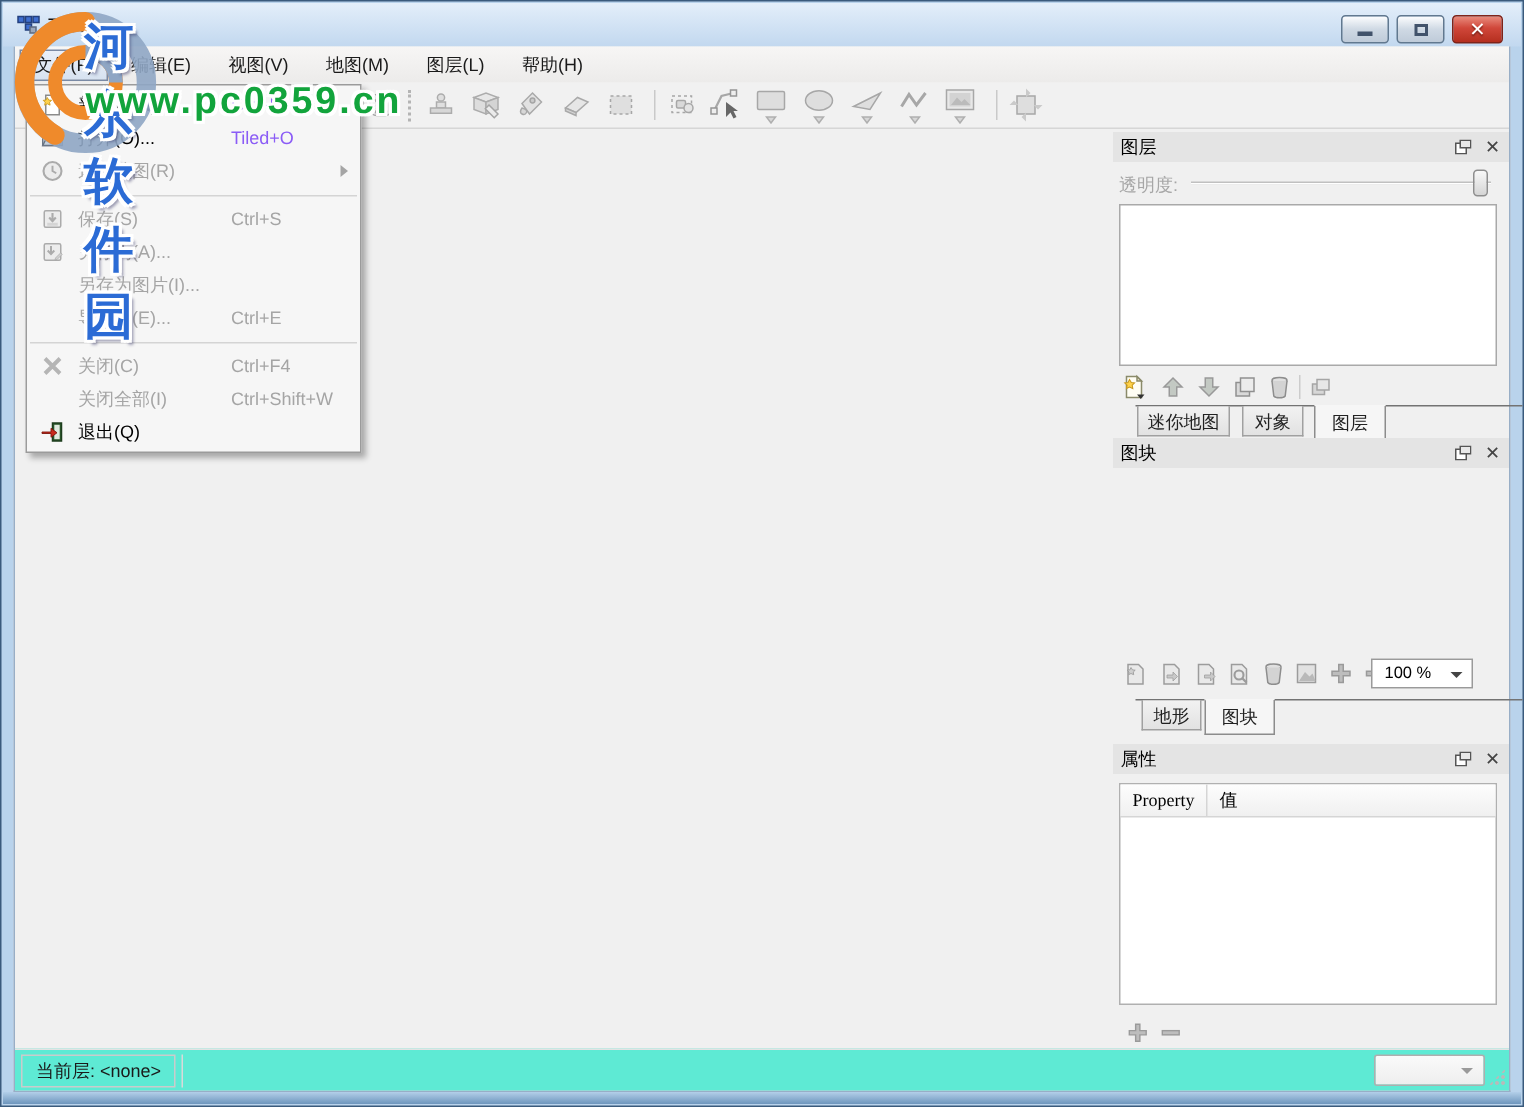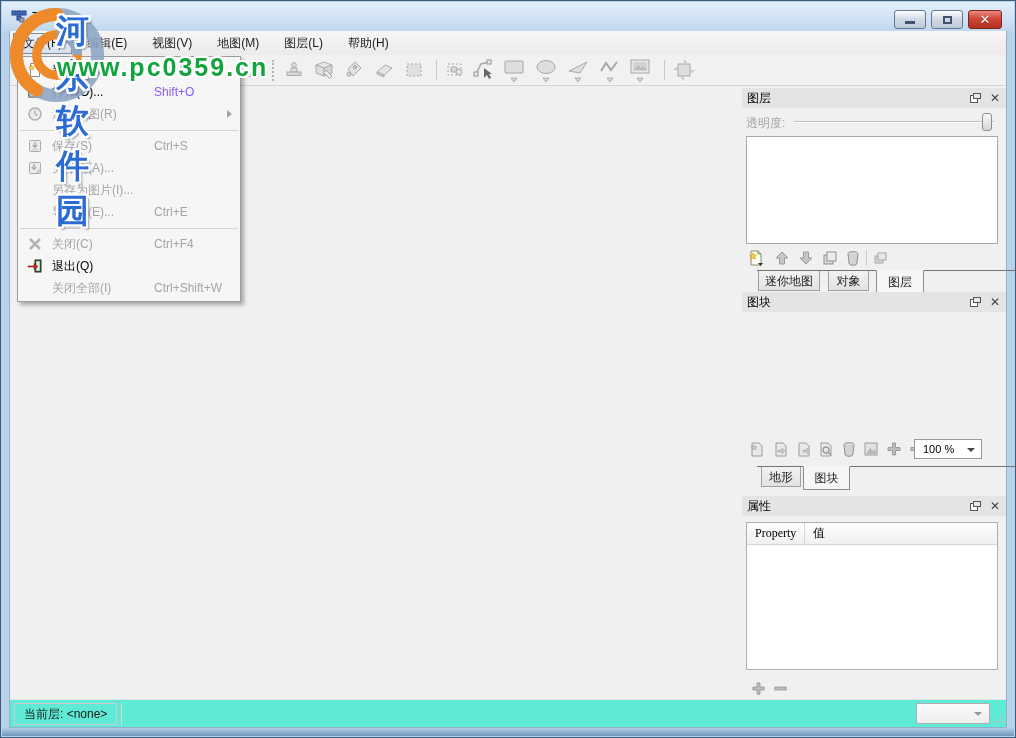--- a/index.html
+++ b/index.html
@@ -450,21 +450,21 @@
       <span class="mi-short">Ctrl+N</span>
     </div>
     <div class="mi">
       <span class="mi-icon">
         <svg width="16" height="16" viewBox="0 0 16 16">
             <path d="M1.5 4.5 h5 l1.5 1.5 h6.5 v7 h-13 z" fill="#dfe5ec" stroke="#6b7686"></path>
             <path d="M1.5 13 l2.5-5 h11 l-2.5 5 z" fill="#c6d0dc" stroke="#6b7686"></path>
           </svg>
       </span>
       <span class="mi-label">打开(O)...</span>
-      <span class="mi-short">Shift+O</span>
+      <span class="mi-short">Tiled+O</span>
     </div>
     <div class="mi disabled">
       <span class="mi-icon">
         <svg width="16" height="16" viewBox="0 0 16 16">
             <circle cx="8" cy="8" r="6" fill="#ececec" stroke="#ababab" stroke-width="1.4"></circle>
             <path d="M8 4.5 V8 l2.5 1.5" fill="none" stroke="#ababab" stroke-width="1.3"></path>
           </svg>
       </span>
       <span class="mi-label">迷你地图(R)</span>
       <span class="mi-short"></span>
@@ -510,35 +510,35 @@
       </div>
     <div class="mi disabled">
       <span class="mi-icon">
         <svg width="14" height="14" viewBox="0 0 14 14">
             <path d="M2 2 L12 12 M12 2 L2 12" stroke="#b5b5b5" stroke-width="2.6"></path>
           </svg>
       </span>
       <span class="mi-label">关闭(C)</span>
       <span class="mi-short">Ctrl+F4</span>
     </div>
+    <div class="mi disabled">
+      <span class="mi-icon"></span>
+      <span class="mi-label">关闭全部(I)</span>
+      <span class="mi-short">Ctrl+Shift+W</span>
+    </div>
     <div class="mi">
       <span class="mi-icon">
         <svg width="16" height="16" viewBox="0 0 16 16">
             <rect x="8" y="2" width="6" height="12" fill="#2e5a2e" stroke="#1d3d1d"></rect>
             <rect x="9.2" y="3.2" width="3.6" height="9.6" fill="#dfeadf"></rect>
             <path d="M1 8 h6 V5.5 L11 8.5 L7 11.5 V9 H1 z" fill="#c92a1d" stroke="#7e160d" stroke-width=".6"></path>
           </svg>
       </span>
       <span class="mi-label">退出(Q)</span>
       <span class="mi-short"></span>
-    </div>
-    <div class="mi disabled">
-      <span class="mi-icon"></span>
-      <span class="mi-label">关闭全部(I)</span>
-      <span class="mi-short">Ctrl+Shift+W</span>
     </div>
   </div>
 
   <div class="watermark">
     <svg class="wm-circle" width="104" height="96" viewBox="0 0 104 104">
       <circle cx="52" cy="52" r="44" fill="none" stroke="#8fa6c4" stroke-width="14" opacity=".9"></circle>
       <path d="M52 8 a44 44 0 0 0 -44 44 a44 44 0 0 0 22 38" fill="none" stroke="#ef8a2b" stroke-width="14" stroke-linecap="round"></path>
       <circle cx="52" cy="52" r="22" fill="none" stroke="#ef8a2b" stroke-width="10"></circle>
       <path d="M52 30 a22 22 0 0 1 22 22" fill="none" stroke="#8fa6c4" stroke-width="10"></path>
     </svg>

